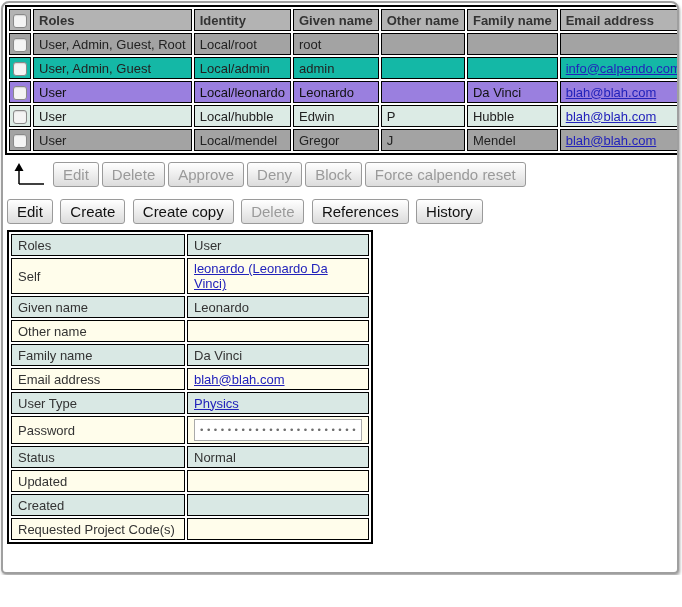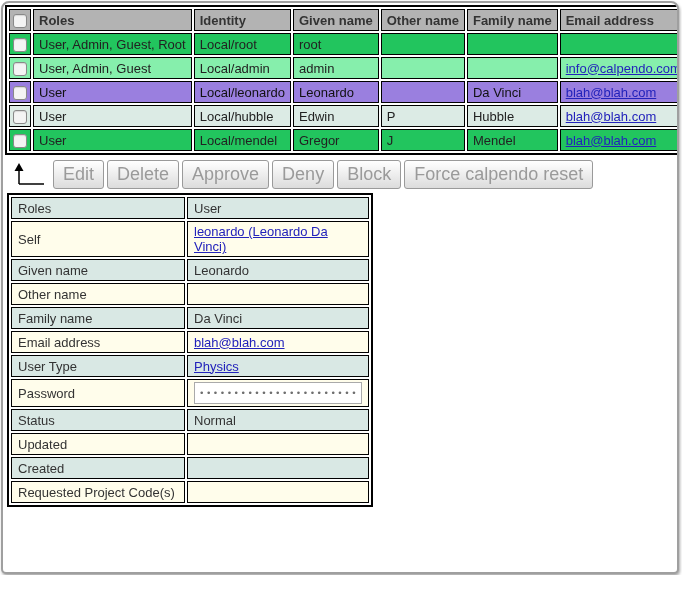--- a/index.html
+++ b/index.html
@@ -7,31 +7,31 @@
     position:relative;width:678px;height:573px;margin:1px;box-sizing:border-box;
     border:2px solid #9f9f9f;border-radius:8px 8px 5px 5px;background:#fff;
     box-shadow:1px 2px 3px rgba(0,0,0,.35);padding:2px;overflow:hidden;
   }
   
   table.users{border-collapse:separate;border-spacing:2px;border:2px solid #000;background:#fff;}
   table.users th,table.users td{border:1px solid #000;padding:2px 5px;font-size:13px;height:16px;white-space:nowrap;overflow:hidden;}
   table.users th{background:#b3b3b3;color:#333;text-align:left;font-weight:bold;}
   table.users .cb-col{width:20px;text-align:center;padding:2px 3px;}
   .w-roles{width:158px}.w-id{width:88px}.w-given{width:88px}.w-other{width:84px}.w-family{width:88px}.w-email{width:118px}
-  tr.r-cream td{background:#22c55e;color:#222;}
-  tr.r-lavender td{background:#86efac;color:#222;}
+  tr.r-cream td{background:#a3a3a3;color:#222;}
+  tr.r-lavender td{background:#14b8a6;color:#222;}
   tr.r-selected td{background:#9a7fdf;color:#111;}
   tr.r-cyan td{background:#dcebe5;color:#222;}
   .checkbox{display:inline-block;width:12px;height:12px;background:#f4f4f4;border:1px solid #898989;border-radius:3px;vertical-align:middle;box-shadow:inset 0 1px 1px rgba(0,0,0,.12);}
   a.lnk{color:#2222bb;text-decoration:underline;}
   
   .action-row{display:flex;align-items:center;margin:6px 0 0 6px;height:26px;}
   .arrow-icon{margin-right:8px;}
   .btn{display:inline-block;background:linear-gradient(#ffffff,#dcdcdc);border:1px solid #9a9a9a;border-radius:3px;
-       padding:3px 9px;font-size:18px;color:#111;margin-right:3px;font-family:inherit;cursor:pointer;}
+       padding:3px 9px;font-size:15px;color:#111;margin-right:3px;font-family:inherit;cursor:pointer;}
   .btn.disabled{color:#9a9a9a;cursor:default;}
   .form-actions{margin:12px 0 0 2px;}
   
   table.detail{border-collapse:separate;border-spacing:2px;border:2px solid #000;background:#fff;margin:6px 0 0 2px;}
   table.detail td{border:1px solid #000;padding:2px 6px;font-size:13px;height:16px;color:#333;}
   table.detail td.lbl{width:160px;}
   table.detail td.val{width:168px;}
   table.detail tr:nth-child(odd) td{background:#d9e8e4;}
   table.detail tr:nth-child(even) td{background:#fffdeb;}
   .pw-input{width:158px;height:20px;border:1px solid #aaa;background:#fff;color:#6e6e6e;
@@ -110,20 +110,28 @@
       <path d="M8 1 L3.5 9 L12.5 9 Z" fill="#000"></path>
     </svg>
     <button class="btn disabled">Edit</button>
     <button class="btn disabled">Delete</button>
     <button class="btn disabled">Approve</button>
     <button class="btn disabled">Deny</button>
     <button class="btn disabled">Block</button>
     <button class="btn disabled">Force calpendo reset</button>
   </div>
 
+  <div class="form-actions">
+    <button class="btn">Edit</button>
+    <button class="btn">Create</button>
+    <button class="btn">Create copy</button>
+    <button class="btn disabled">Delete</button>
+    <button class="btn">References</button>
+    <button class="btn">History</button>
+  </div>
 
   <table class="detail">
     <tbody>
         <tr>
       <td class="lbl">Roles</td>
       <td class="val">User</td>
     </tr>
     <tr>
       <td class="lbl">Self</td>
       <td class="val"><a class="lnk" href="#">leonardo (Leonardo Da Vinci)</a></td>

